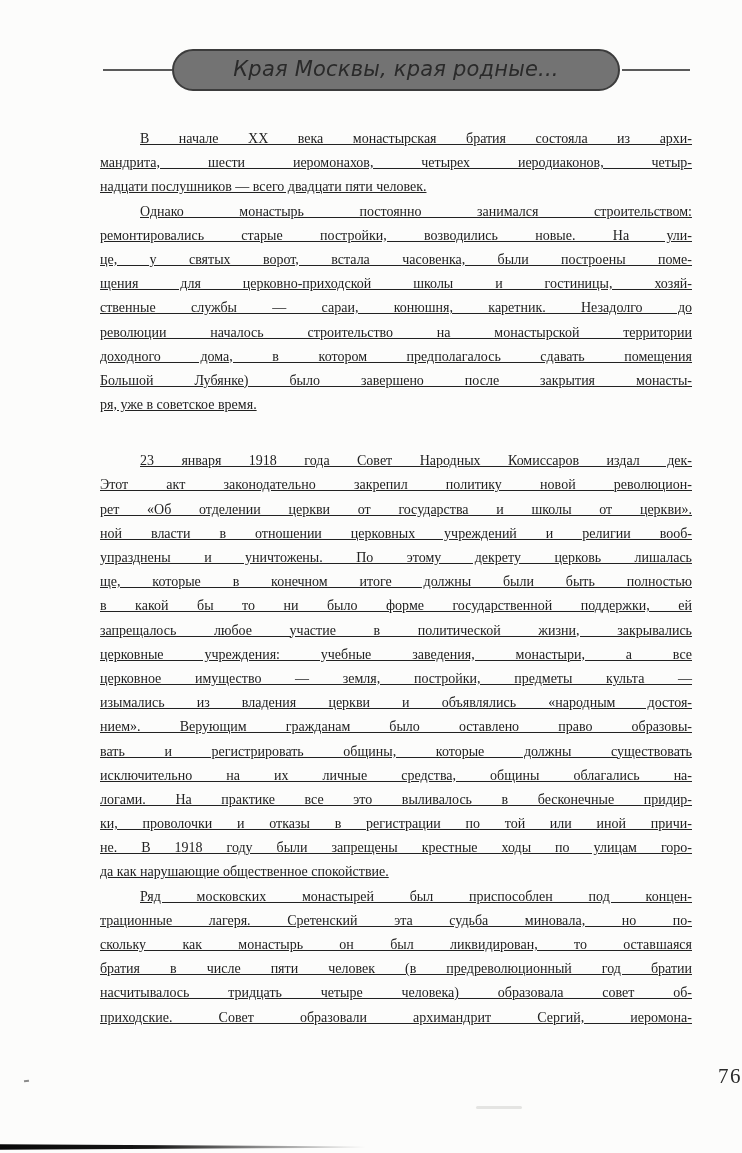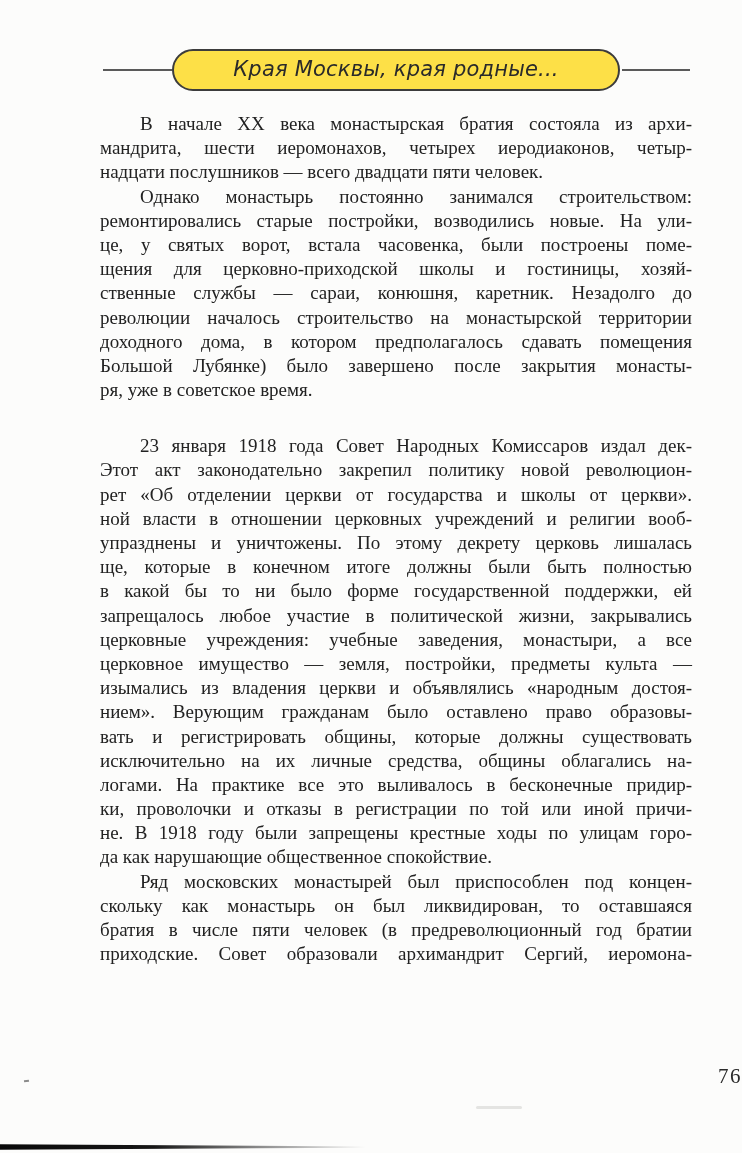--- a/index.html
+++ b/index.html
@@ -20,41 +20,42 @@
     top: 69px;
   }
   .hdr-rule.left  { left: 103px; width: 69px; }
   .hdr-rule.right { left: 622px; width: 68px; }
   .hdr-oval {
     position: absolute;
     left: 172px; top: 49px;
     width: 444px; height: 38px;
     border: 2px solid #3c3c3c;
     border-radius: 22px;
-    background: #fde047;
+    background: #737373;
     display: flex;
     align-items: center;
     justify-content: center;
   }
   .hdr-title {
     font-family: "DejaVu Sans", sans-serif;
     font-style: italic;
     font-size: 21px;
     letter-spacing: 0.2px;
     color: #2a2a2a;
     white-space: nowrap;
     transform: translateY(-1px);
   }
   
   .body-text {
     position: absolute;
-    left: 100px; top: 112px;
+    left: 100px; top: 127px;
     width: 592px;
-    font-size: 19px;
+    font-size: 14px;
     line-height: 24.2px;
+    text-decoration: underline;
   }
   .para { margin: 0; }
   .para.gap { margin-top: 32px; }
   .line {
     height: 24.2px;
     white-space: nowrap;
     text-align: justify;
     text-align-last: justify;
     overflow: visible;
   }
@@ -136,22 +137,24 @@
         <div class="line">нием». Верующим гражданам было оставлено право образовы-</div>
         <div class="line">вать и регистрировать общины, которые должны существовать</div>
         <div class="line">исключительно на их личные средства, общины облагались на-</div>
         <div class="line">логами. На практике все это выливалось в бесконечные придир-</div>
         <div class="line">ки, проволочки и отказы в регистрации по той или иной причи-</div>
         <div class="line">не. В 1918 году были запрещены крестные ходы по улицам горо-</div>
         <div class="line lastline">да как нарушающие общественное спокойствие.</div>
       </div>
       <div class="para">
         <div class="line first">Ряд московских монастырей был приспособлен под концен-</div>
+        <div class="line">трационные лагеря. Сретенский эта судьба миновала, но по-</div>
         <div class="line">скольку как монастырь он был ликвидирован, то оставшаяся</div>
         <div class="line">братия в числе пяти человек (в предреволюционный год братии</div>
+        <div class="line">насчитывалось тридцать четыре человека) образовала совет об-</div>
         <div class="line">приходские. Совет образовали архимандрит Сергий, иеромона-</div>
       </div>
     </div>
 
   <div class="pagenum">76</div>
 
   <div class="artifact-dash"></div>
   <div class="artifact-smudge"></div>
   <div class="artifact-bottom-line"></div>
 

